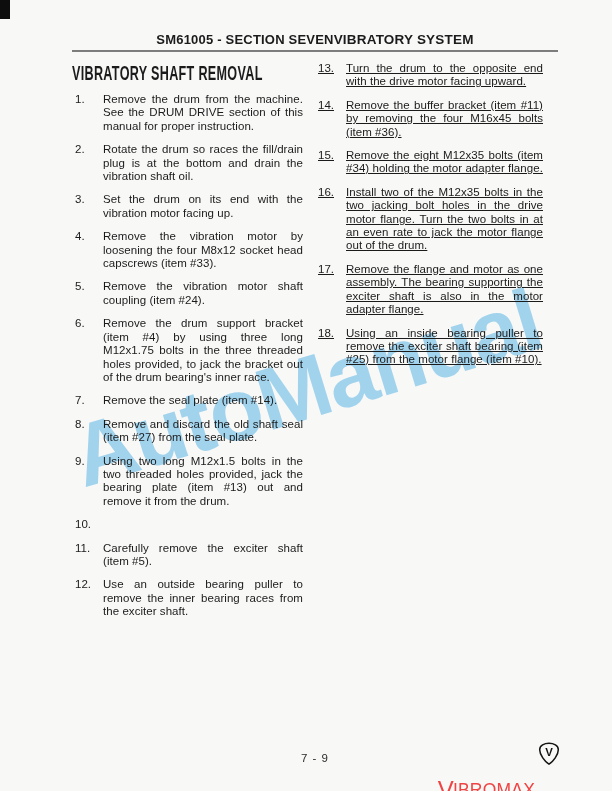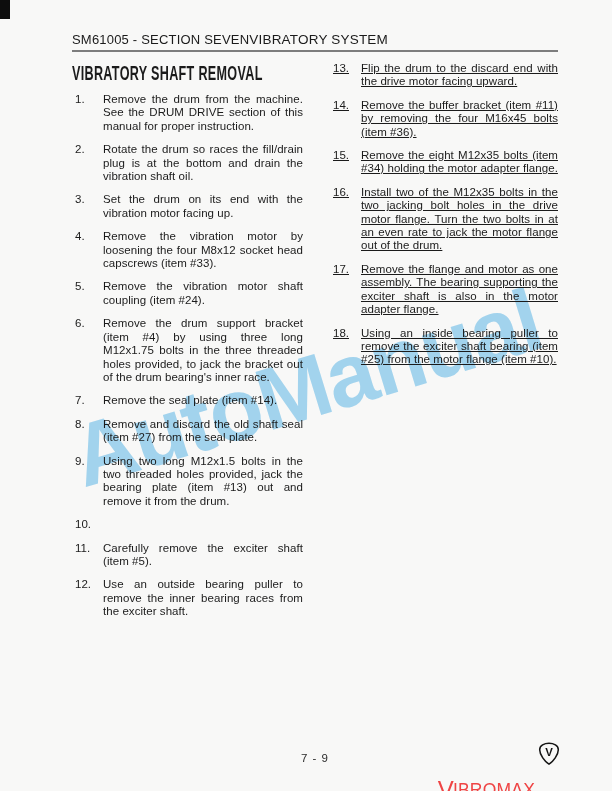--- a/index.html
+++ b/index.html
@@ -4,34 +4,34 @@
 <style>
   html,body{margin:0;padding:0;}
   body{width:612px;height:791px;background:#e9e9e9;}
   .page{
     position:relative;width:612px;height:791px;background:#f8f8f7;
     overflow:hidden;font-family:"Liberation Sans",sans-serif;color:#1b1b1b;
   }
   .corner-artifact{position:absolute;left:0;top:0;width:10px;height:19px;background:#0d0d0d;}
   .header{
     position:absolute;left:72px;right:54px;top:32px;
-    display:flex;justify-content:flex-start;align-items:baseline;
-    font-weight:normal;font-size:13px;letter-spacing:.2px;white-space:nowrap;
+    display:flex;justify-content:center;align-items:baseline;
+    font-weight:bold;font-size:13px;letter-spacing:.2px;white-space:nowrap;
   }
   .header .right{font-size:13.5px;}
   .rule{position:absolute;left:72px;right:54px;top:50px;height:2px;background:#7d7d7d;}
   .watermark{
     position:absolute;left:62px;top:417px;z-index:0;
     font-size:88px;font-weight:bold;letter-spacing:-2px;line-height:1;
     white-space:nowrap;transform:rotate(-17deg);transform-origin:0 0;
     color:#a2d3ed;pointer-events:none;
   }
   .content{
     position:absolute;left:72px;top:62px;width:486px;z-index:1;
-    display:flex;gap:27px;
+    display:flex;gap:12px;
   }
   .col{display:flex;flex-direction:column;}
   .col.left{width:231px;}
   .col.right{width:228px;text-decoration:underline;}
   h1{
     margin:0 0 9px 0;font-size:20px;line-height:22px;font-weight:bold;white-space:nowrap;
   }
   h1 .squeeze{display:inline-block;transform:scaleX(0.63);transform-origin:0 50%;letter-spacing:.5px;}
   .item{display:flex;margin-bottom:10px;}
   .num{flex:none;width:28px;padding-left:3px;font-size:11.5px;line-height:13.4px;}
@@ -114,21 +114,21 @@
           <div class="item">
             <div class="num">12.</div>
             <div class="txt">Use an outside bearing puller to remove the inner bearing races from the exciter shaft.</div>
           </div>
         </div>
     </div>
     <div class="col right">
       <div>
           <div class="item">
             <div class="num">13.</div>
-            <div class="txt">Flip the drum to the discard end with the drive motor facing upward.</div>
+            <div class="txt">Turn the drum to the opposite end with the drive motor facing upward.</div>
           </div>
           <div class="item">
             <div class="num">14.</div>
             <div class="txt">Remove the buffer bracket (item #11) by removing the four M16x45 bolts (item #36).</div>
           </div>
           <div class="item">
             <div class="num">15.</div>
             <div class="txt">Remove the eight M12x35 bolts (item #34) holding the motor adapter flange.</div>
           </div>
           <div class="item">

